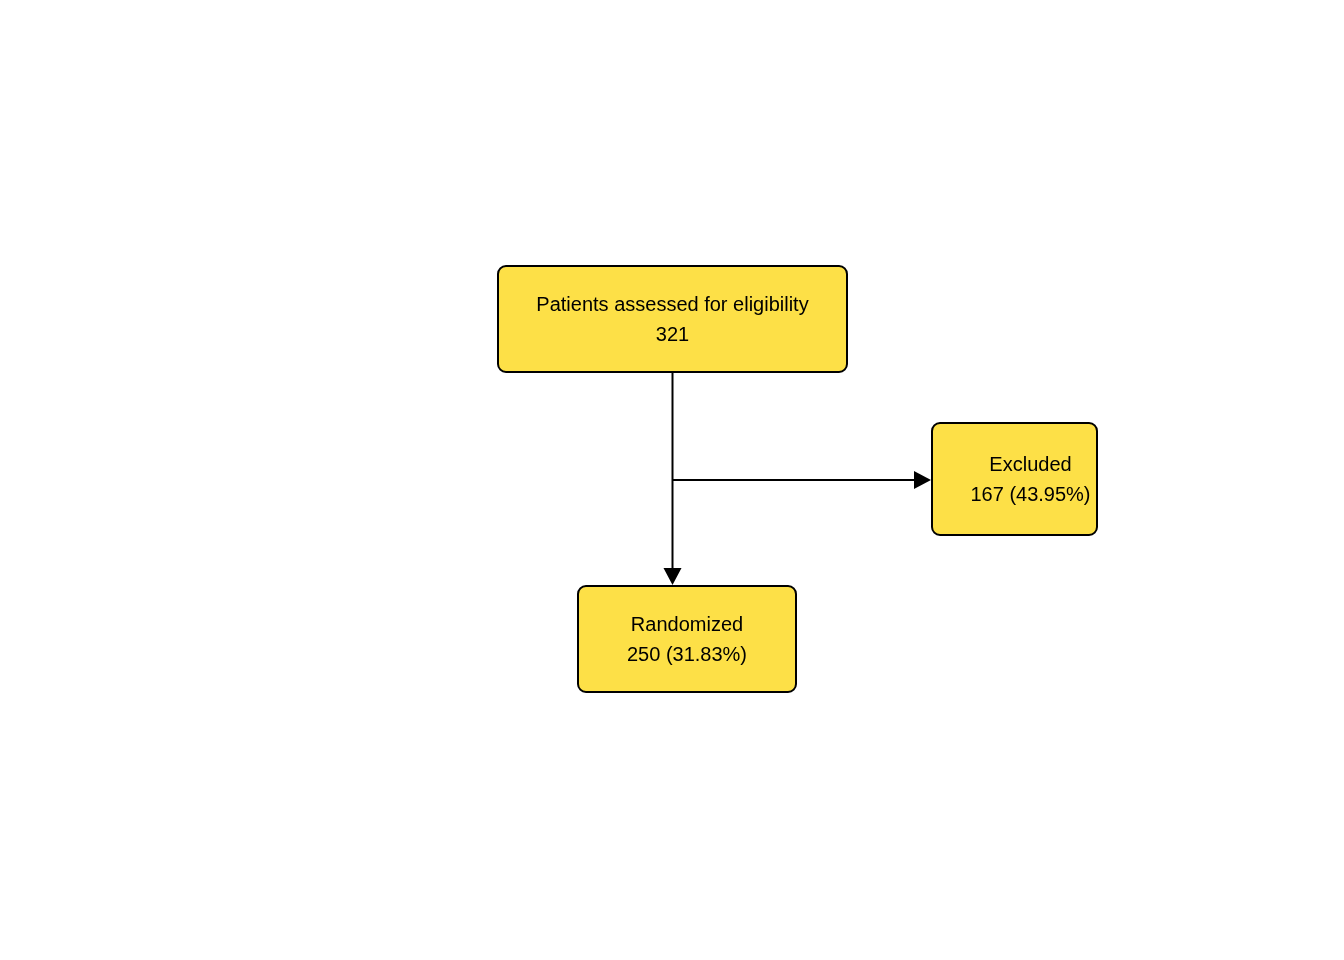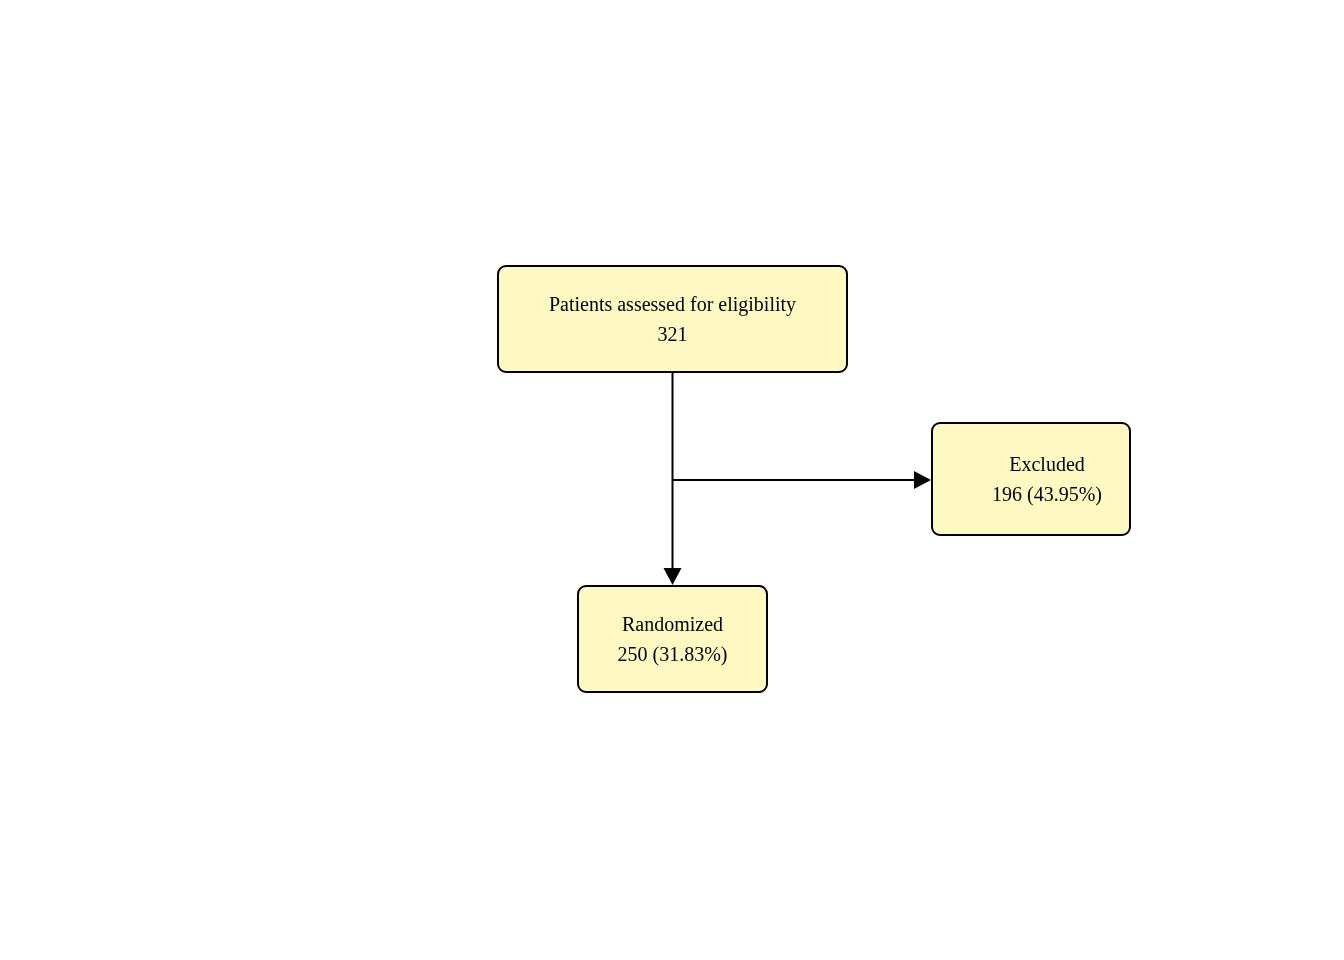--- a/index.html
+++ b/index.html
@@ -22,50 +22,49 @@
     top: 0;
     width: 1344px;
     height: 960px;
     pointer-events: none;
   }
   .node {
     position: absolute;
     box-sizing: border-box;
     border: 2px solid #000000;
     border-radius: 9px;
-    background: #fef9c3;
+    background: #fde047;
     display: flex;
     flex-direction: column;
     align-items: center;
     justify-content: center;
     text-align: center;
-    font-family: Liberation Serif, serif;
   }
   .node .line {
     font-size: 20px;
     line-height: 30px;
     white-space: nowrap;
   }
   .node-assessed {
     left: 497px;
     top: 265px;
     width: 351px;
     height: 108px;
   }
   .node-excluded {
     left: 931px;
     top: 422px;
-    width: 200px;
+    width: 167px;
     height: 114px;
     padding-left: 32px;
   }
   .node-randomized {
     left: 577px;
     top: 585px;
-    width: 191px;
+    width: 220px;
     height: 108px;
   }
 </style>
 </head>
 <body>
 
 <div class="canvas">
 
   <svg class="connectors" viewBox="0 0 1344 960" xmlns="http://www.w3.org/2000/svg">
 
@@ -76,21 +75,21 @@
     <polygon points="931,480 914,471 914,489" fill="#000000"></polygon>
   </svg>
 
   <div class="node node-assessed">
     <div class="line">Patients assessed for eligibility</div>
     <div class="line">321</div>
   </div>
 
   <div class="node node-excluded">
     <div class="line">Excluded</div>
-    <div class="line">196 (43.95%)</div>
+    <div class="line">167 (43.95%)</div>
   </div>
 
   <div class="node node-randomized">
     <div class="line">Randomized</div>
     <div class="line">250 (31.83%)</div>
   </div>
 
 </div>
 
 </body></html>

